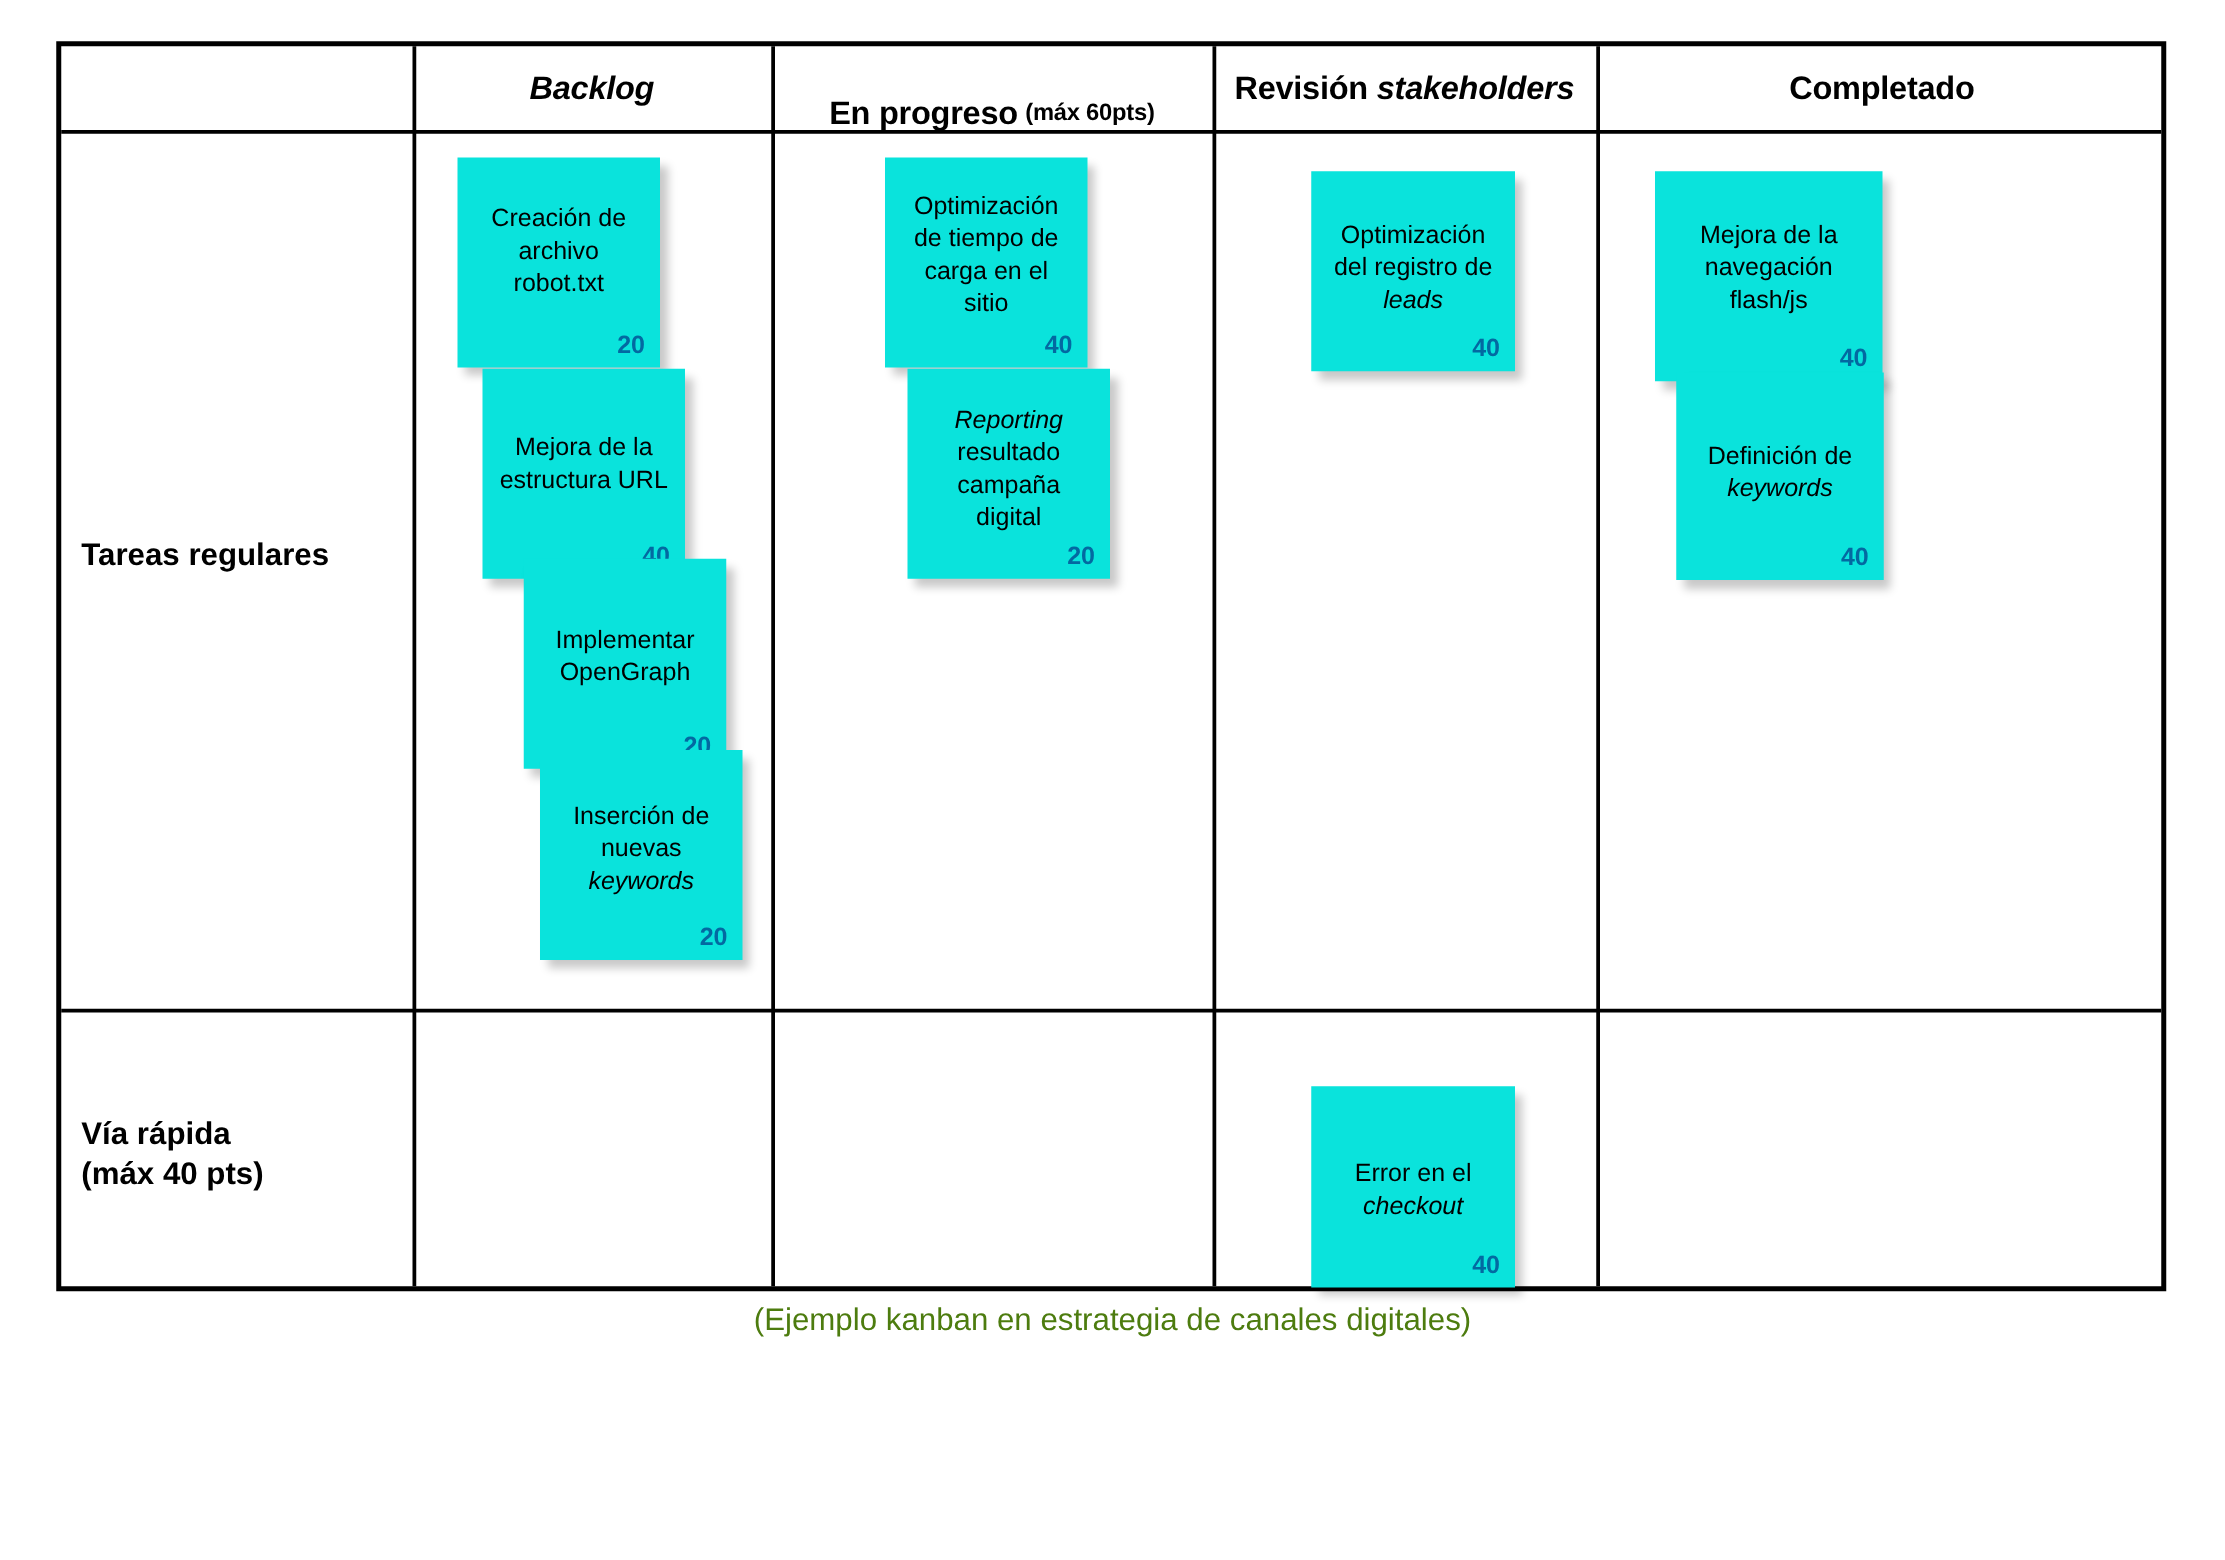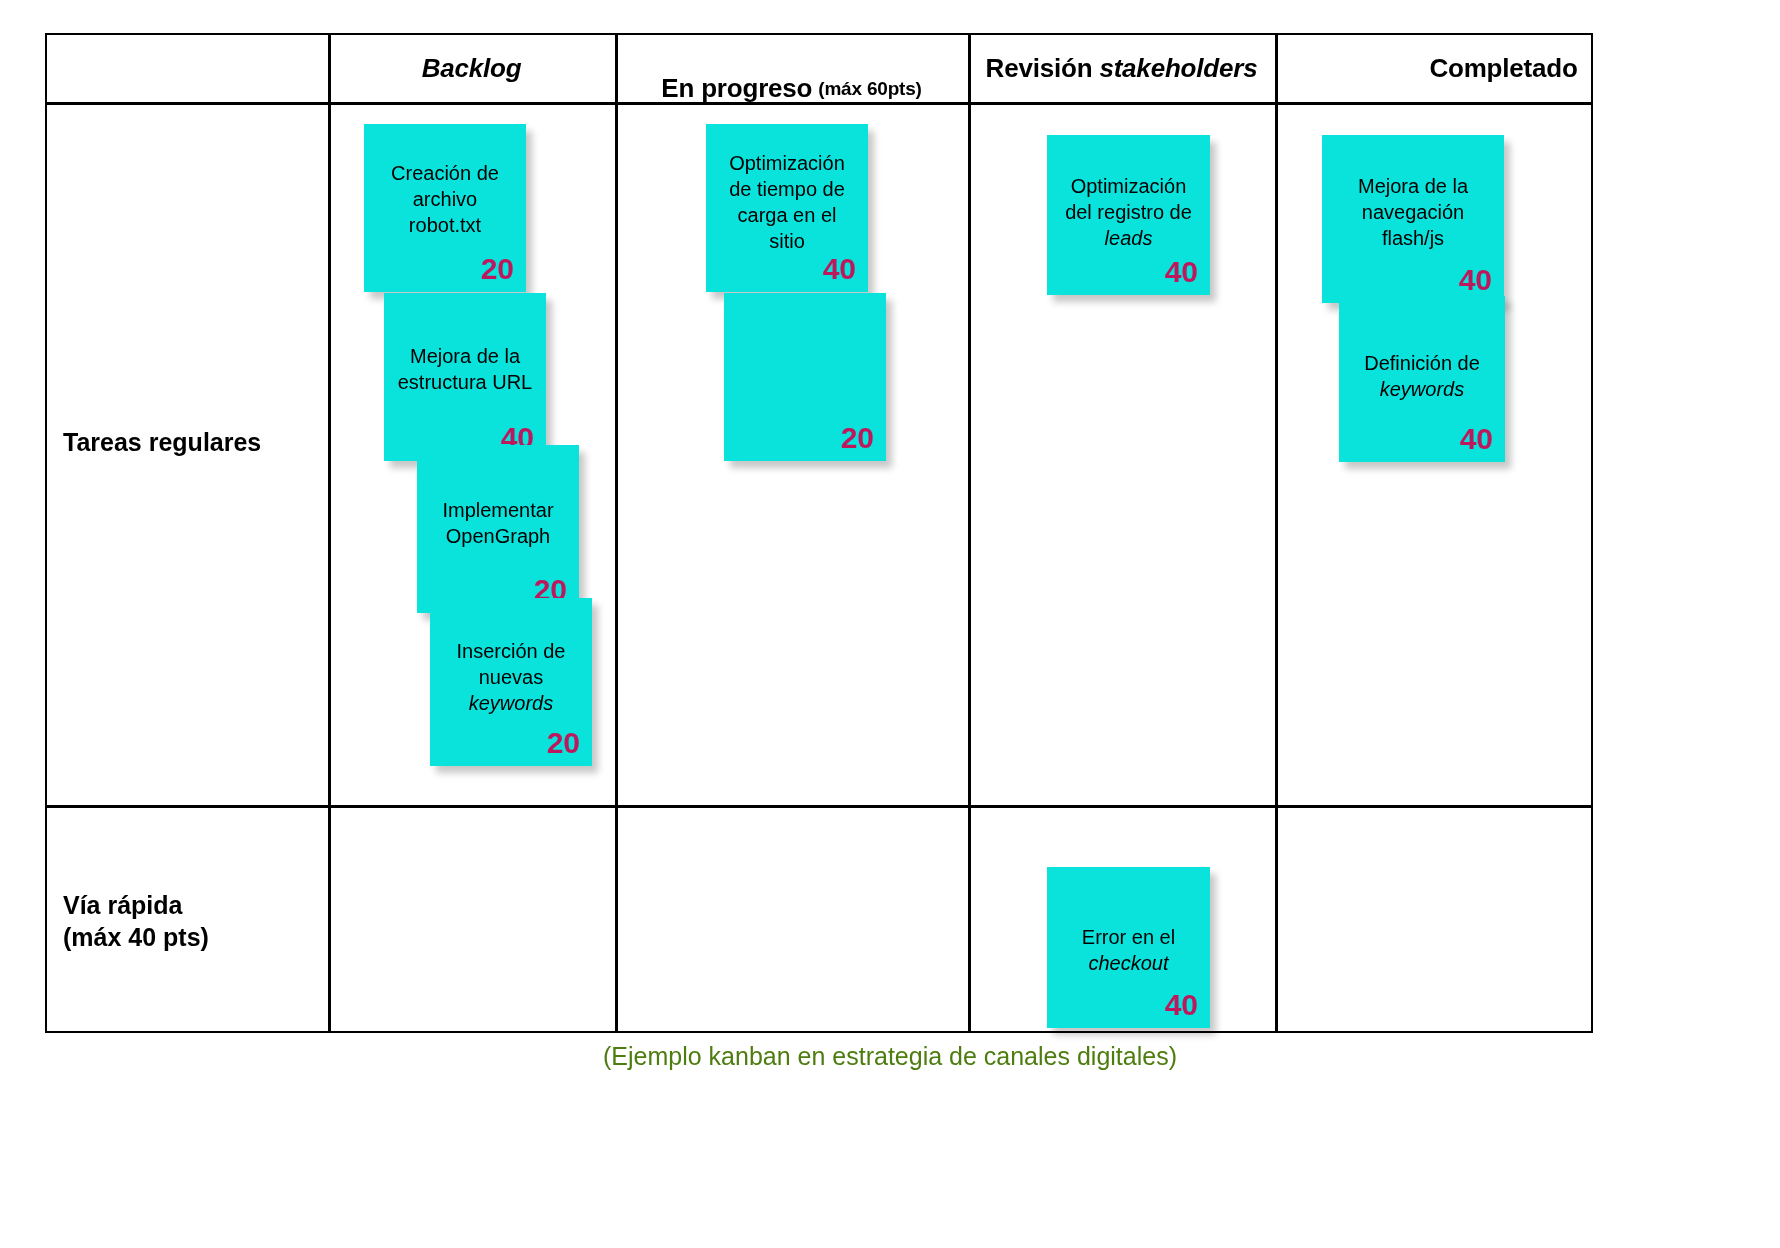--- a/index.html
+++ b/index.html
@@ -12,23 +12,23 @@
     height: 1248px;
     font-family: "Liberation Sans", sans-serif;
     color: #000000;
     overflow: hidden;
   }
 
   #board {
     position: absolute;
     left: 45px;
     top: 33px;
-    width: 1548px;
+    width: 1688px;
     height: 1000px;
-    border: 2px solid #000000;
+    border: 4px solid #000000;
     box-sizing: border-box;
     background: #ffffff;
   }
 
   
   .vline {
     position: absolute;
     top: 0;
     bottom: 0;
     width: 3px;
@@ -88,23 +88,23 @@
     text-align: center;
     font-size: 20px;
     line-height: 1.3;
     color: #000000;
   }
   .card .ctext em { font-style: italic; }
   .card .cpts {
     position: absolute;
     right: 12px;
     bottom: 6px;
-    font-size: 30px;
-    font-weight: bold;
-    color: #be185d;
+    font-size: 20px;
+    font-weight: bold;
+    color: #0369a1;
     text-align: center;
   }
 
   
   #caption {
     position: absolute;
     left: 0;
     top: 1042px;
     width: 1780px;
     text-align: center;
@@ -172,20 +172,21 @@
     <div class="ctext" style="top:40px;">Inserción de<br>nuevas<br><em>keywords</em></div>
     <div class="cpts">20</div>
   </div>
 
   <div class="card" style="left:659px; top:89px; width:162px; height:168px;">
     <div class="ctext" style="top:26px;">Optimización<br>de tiempo de<br>carga en el<br>sitio</div>
     <div class="cpts">40</div>
   </div>
 
   <div class="card" style="left:677px; top:258px; width:162px; height:168px;">
+    <div class="ctext" style="top:28px;"><em>Reporting</em><br>resultado<br>campaña<br>digital</div>
     <div class="cpts">20</div>
   </div>
 
   <div class="card" style="left:1000px; top:100px; width:163px; height:160px;">
     <div class="ctext" style="top:38px;">Optimización<br>del registro de<br><em>leads</em></div>
     <div class="cpts">40</div>
   </div>
 
   <div class="card" style="left:1275px; top:100px; width:182px; height:168px;">
     <div class="ctext" style="top:38px;">Mejora de la<br>navegación<br>flash/js</div>

